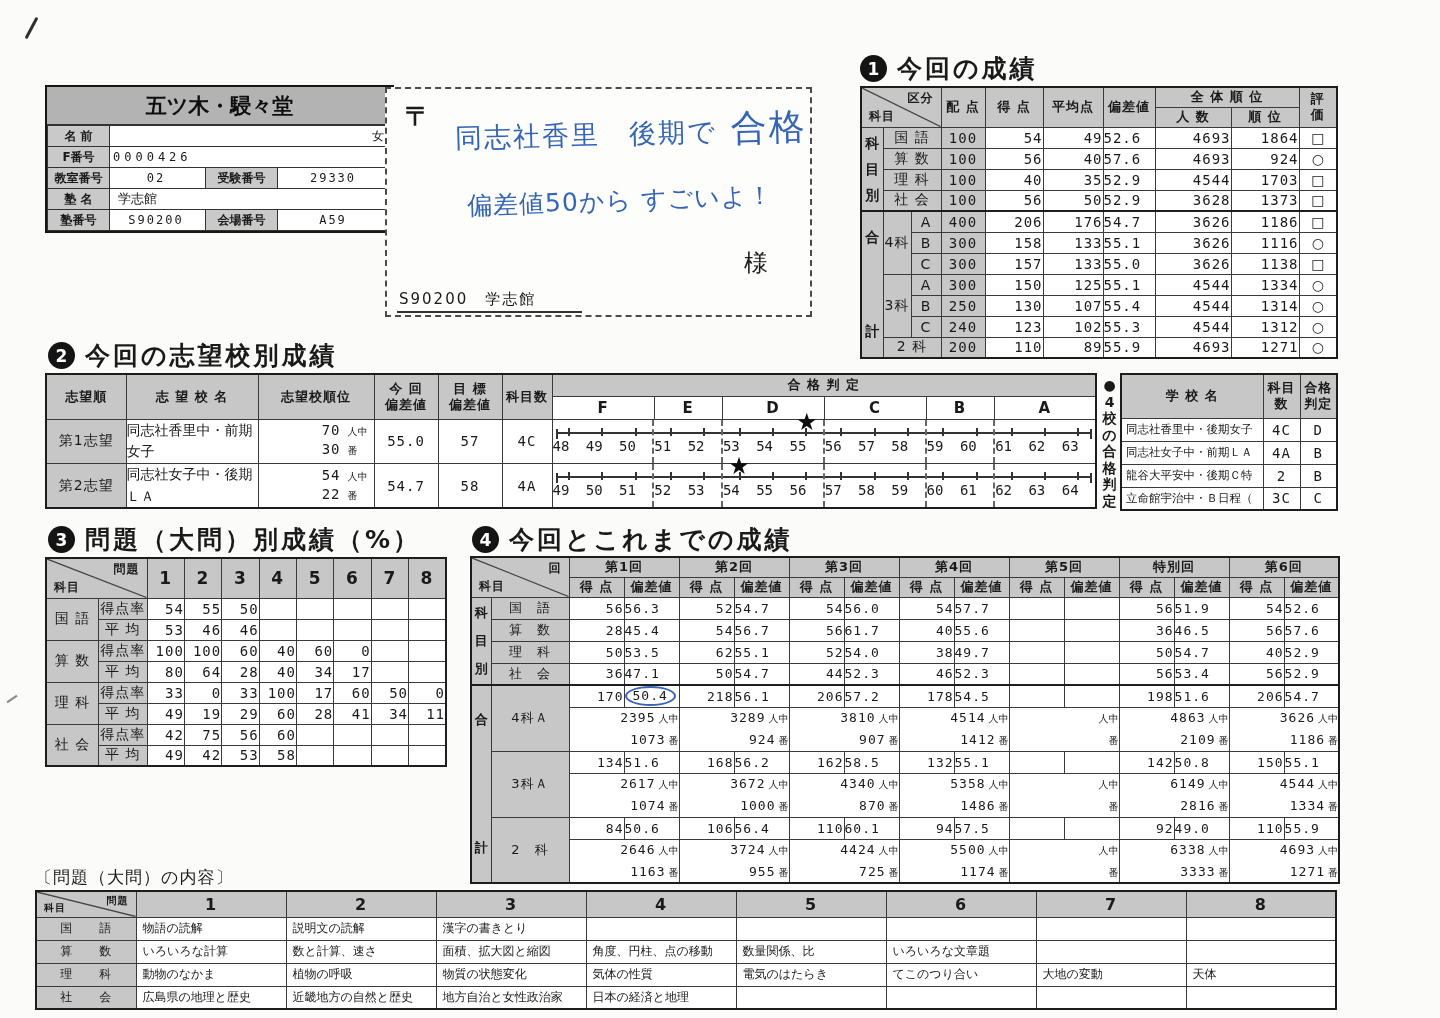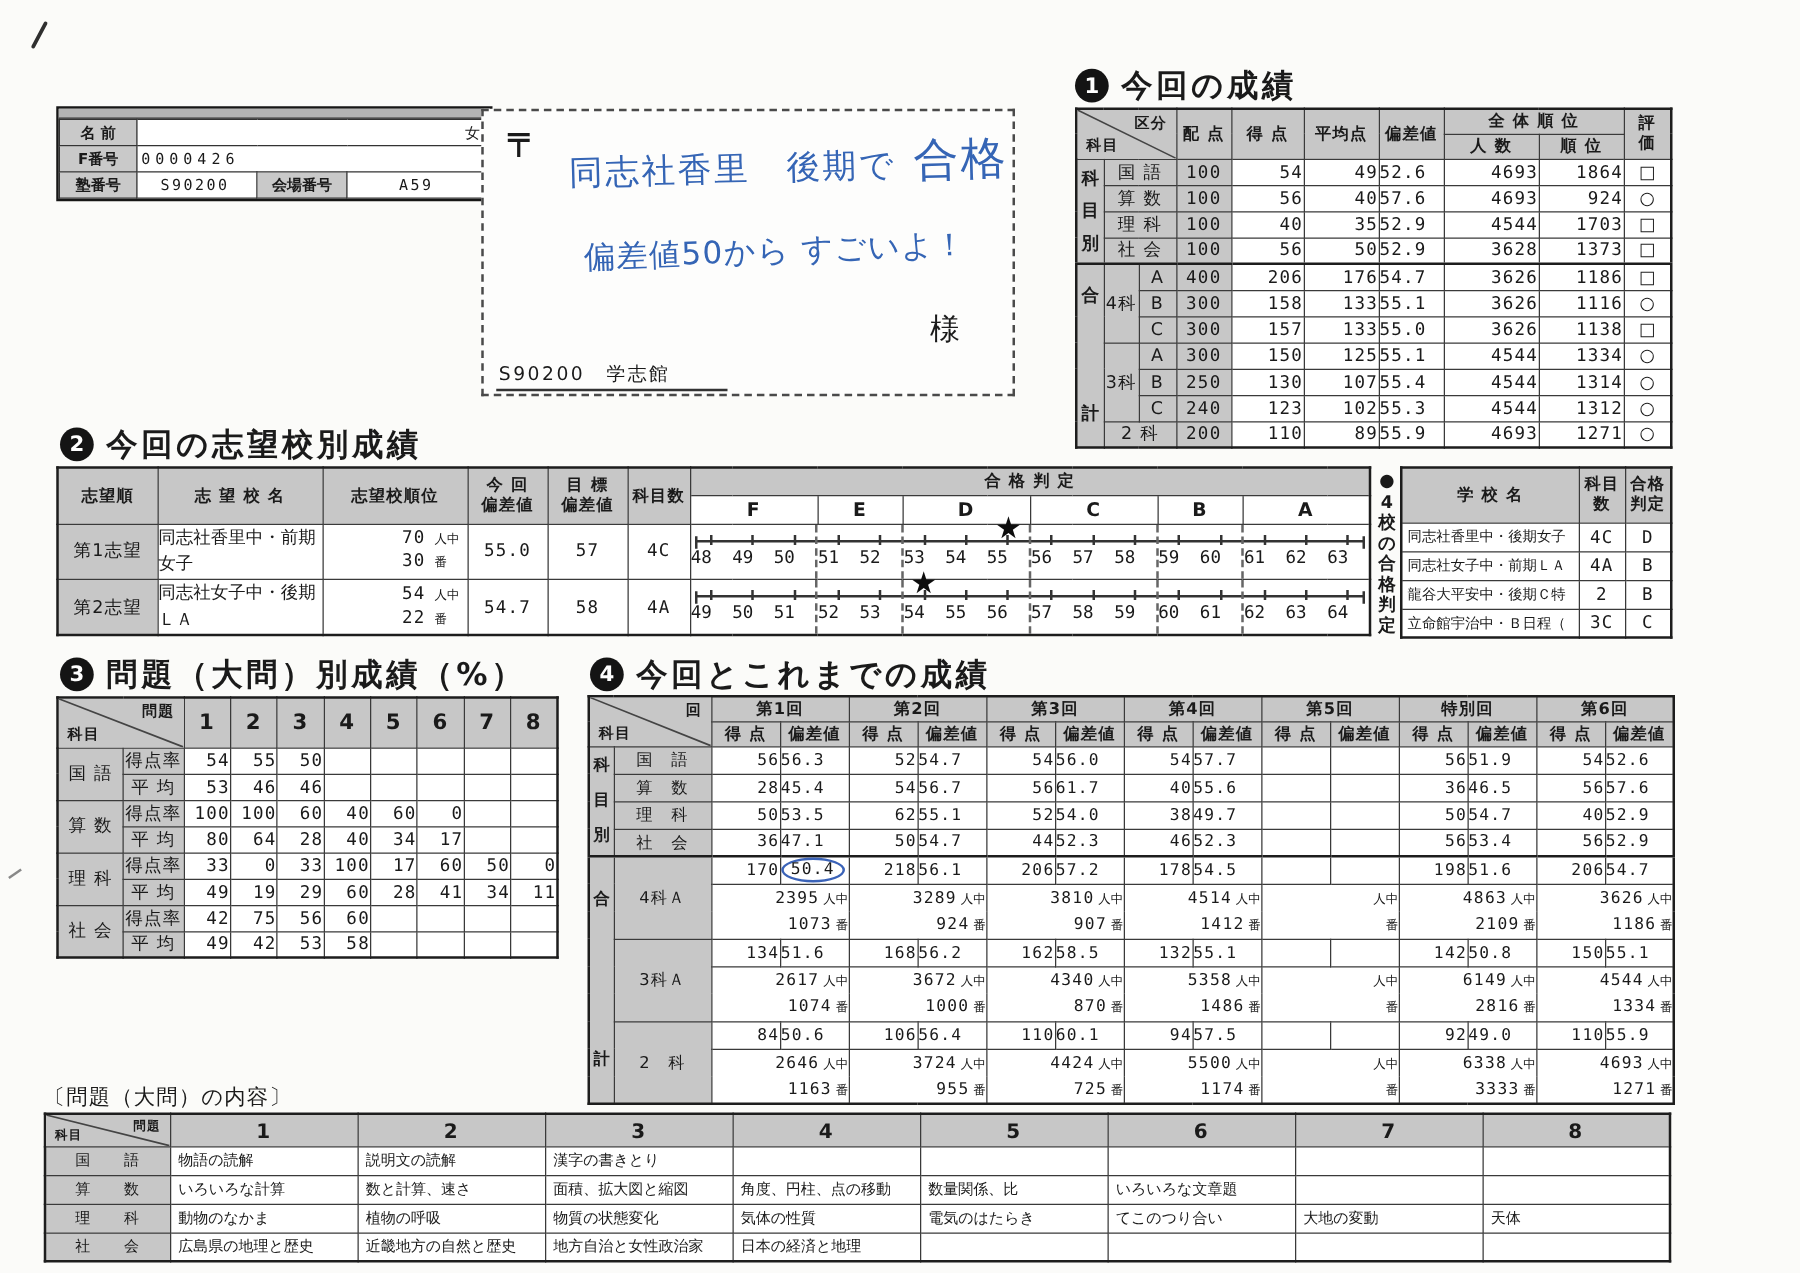--- a/index.html
+++ b/index.html
@@ -94,38 +94,49 @@
 </style>
 </head>
 <body>
 
 <div class="page">
   <div class="mark1"></div>
   <div class="mark2"></div>
 
   <div class="hc">
     <div class="hc-org">
+      <div>五ツ木・駸々堂</div>
     </div>
     <table class="hc-t">
       <colgroup>
           <col style="width:62px">
           <col style="width:96px">
           <col style="width:72px">
           <col>
         </colgroup>
       <tbody>
           <tr>
         <td class="hl">名 前</td>
         <td colspan="3">
               <span class="gender">女</span>
             </td>
       </tr>
       <tr>
         <td class="hl">F番号</td>
         <td colspan="3" class="hv" style="letter-spacing:4px">0000426</td>
+      </tr>
+      <tr>
+        <td class="hl">教室番号</td>
+        <td class="hv c" style="padding-left:0">02</td>
+        <td class="hl">受験番号</td>
+        <td class="hv c" style="padding-left:0">29330</td>
+      </tr>
+      <tr>
+        <td class="hl">塾 名</td>
+        <td colspan="3" style="font-size:13px;padding-left:8px">学志館</td>
       </tr>
       <tr>
         <td class="hl">塾番号</td>
         <td class="hv c" style="padding-left:0">S90200</td>
         <td class="hl">会場番号</td>
         <td class="hv c" style="padding-left:0">A59</td>
       </tr>
     </tbody>
       </table>
   </div>

